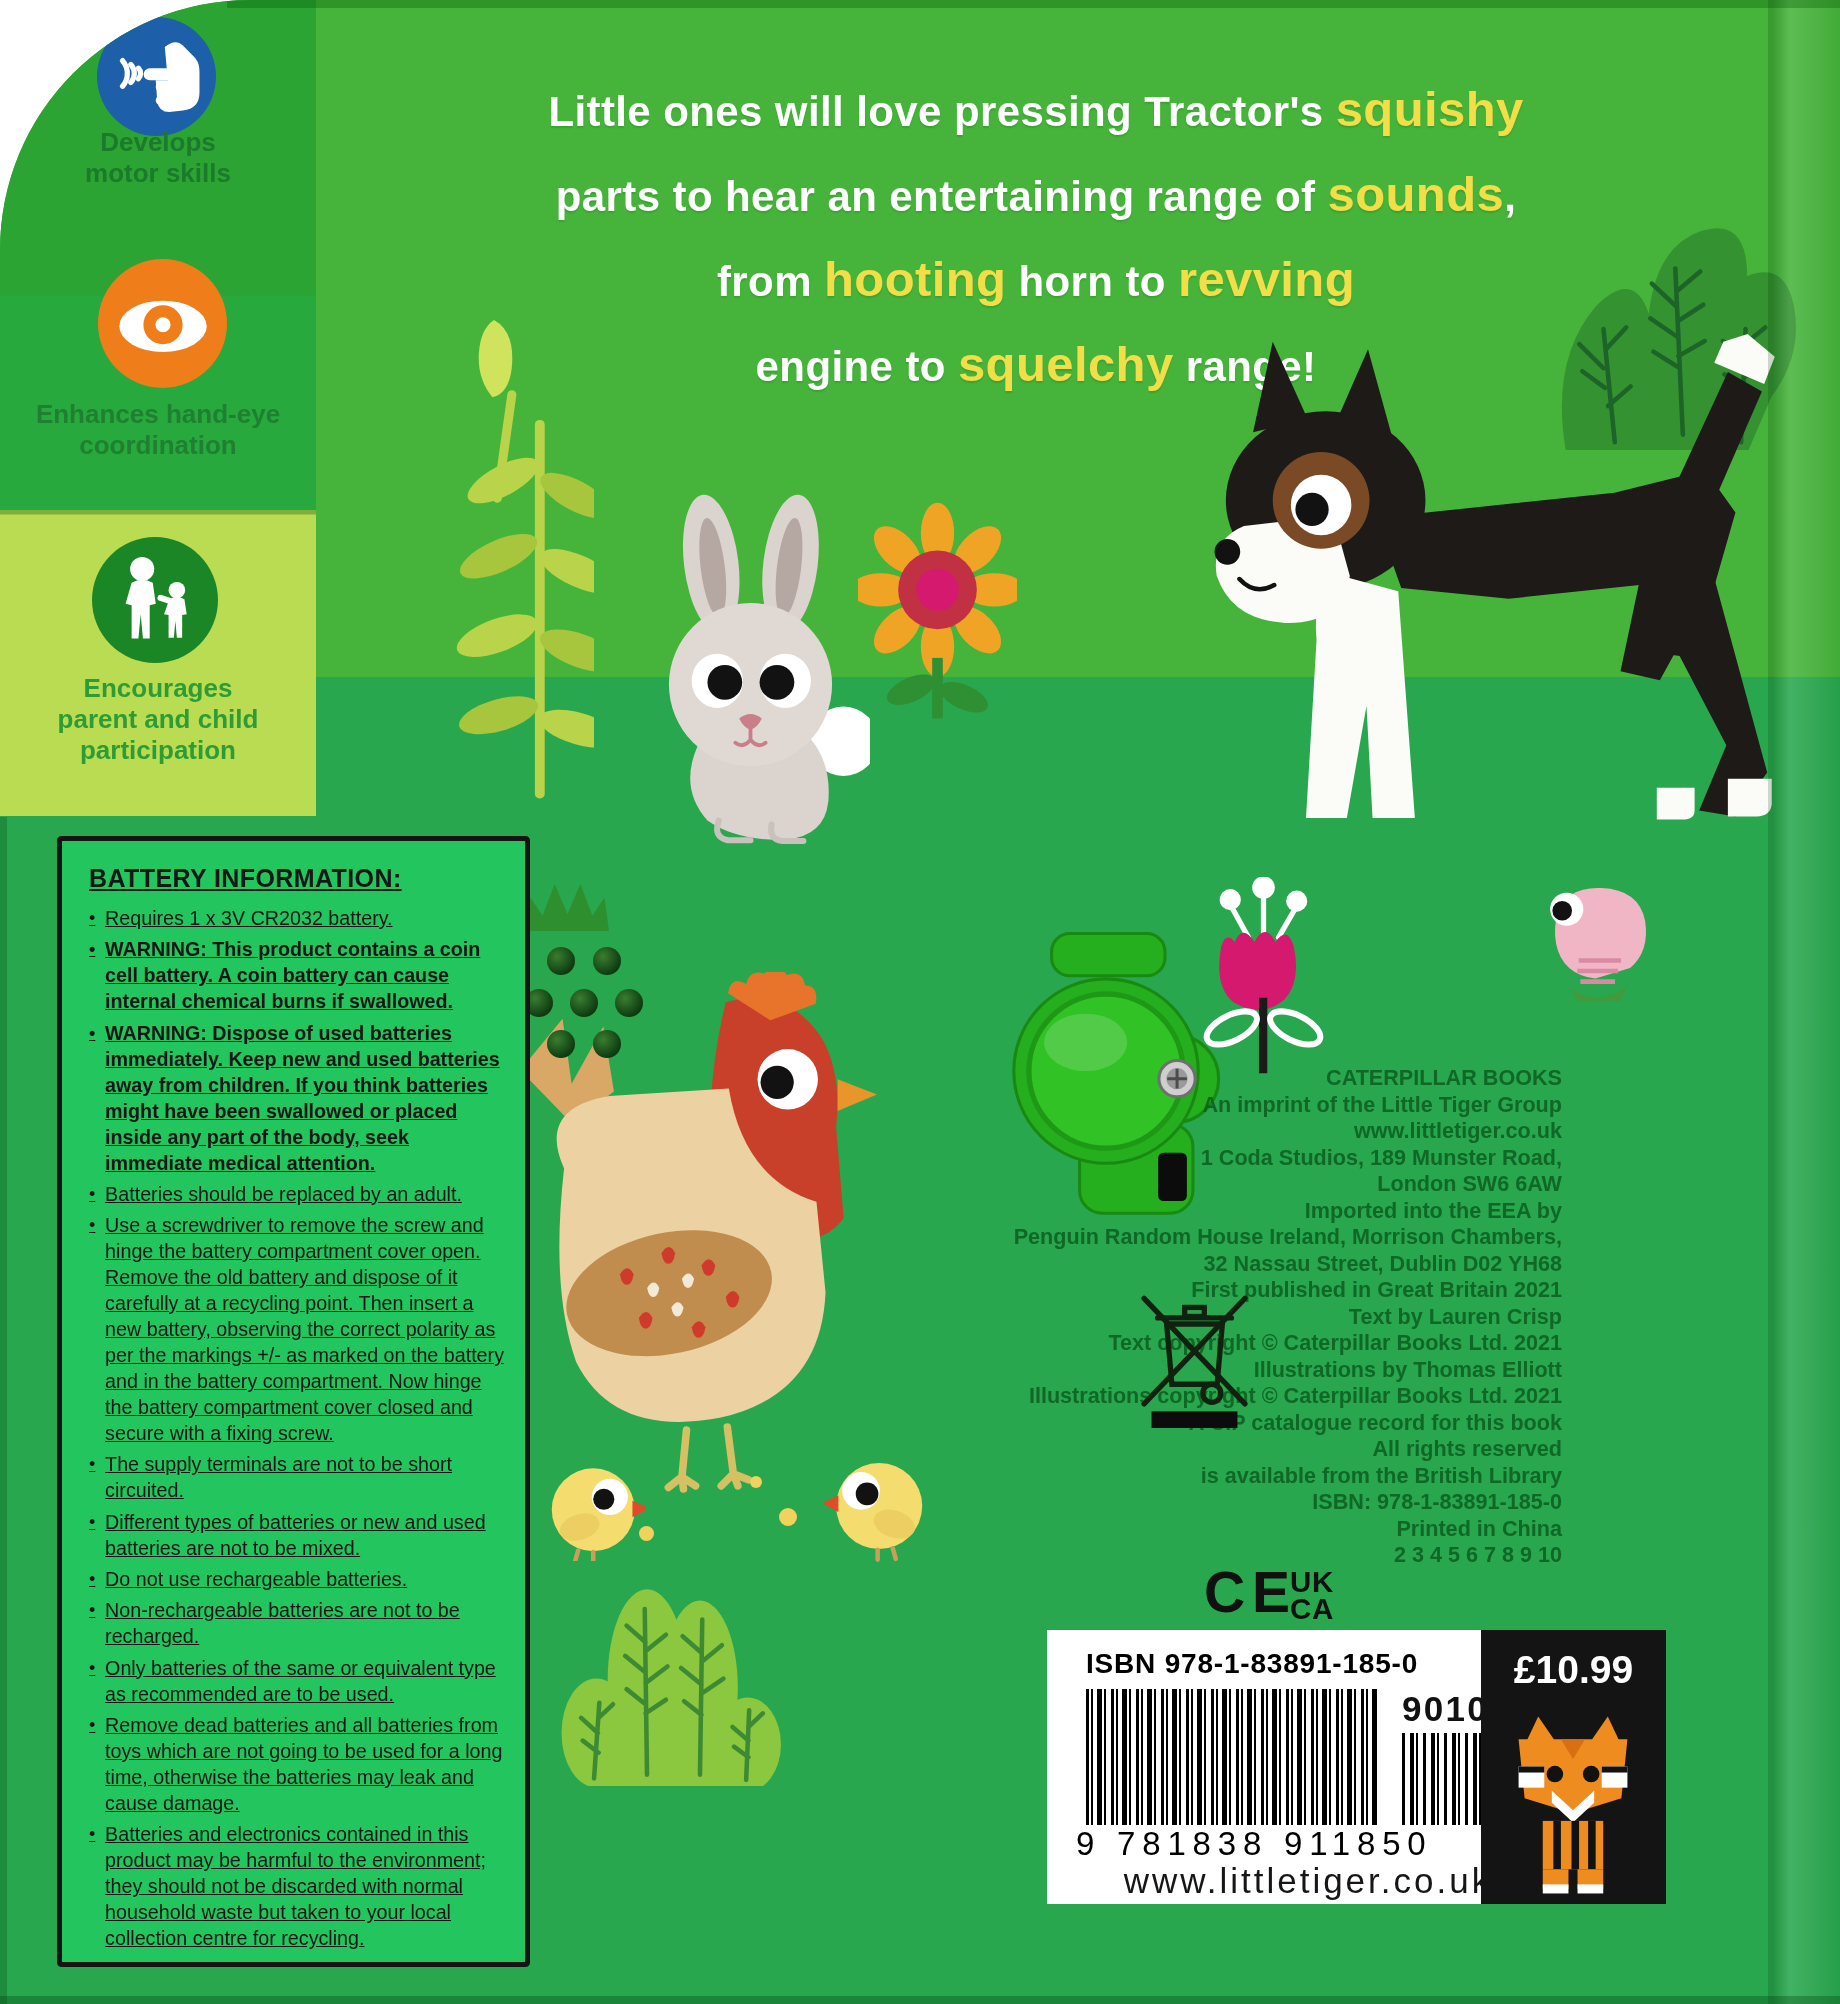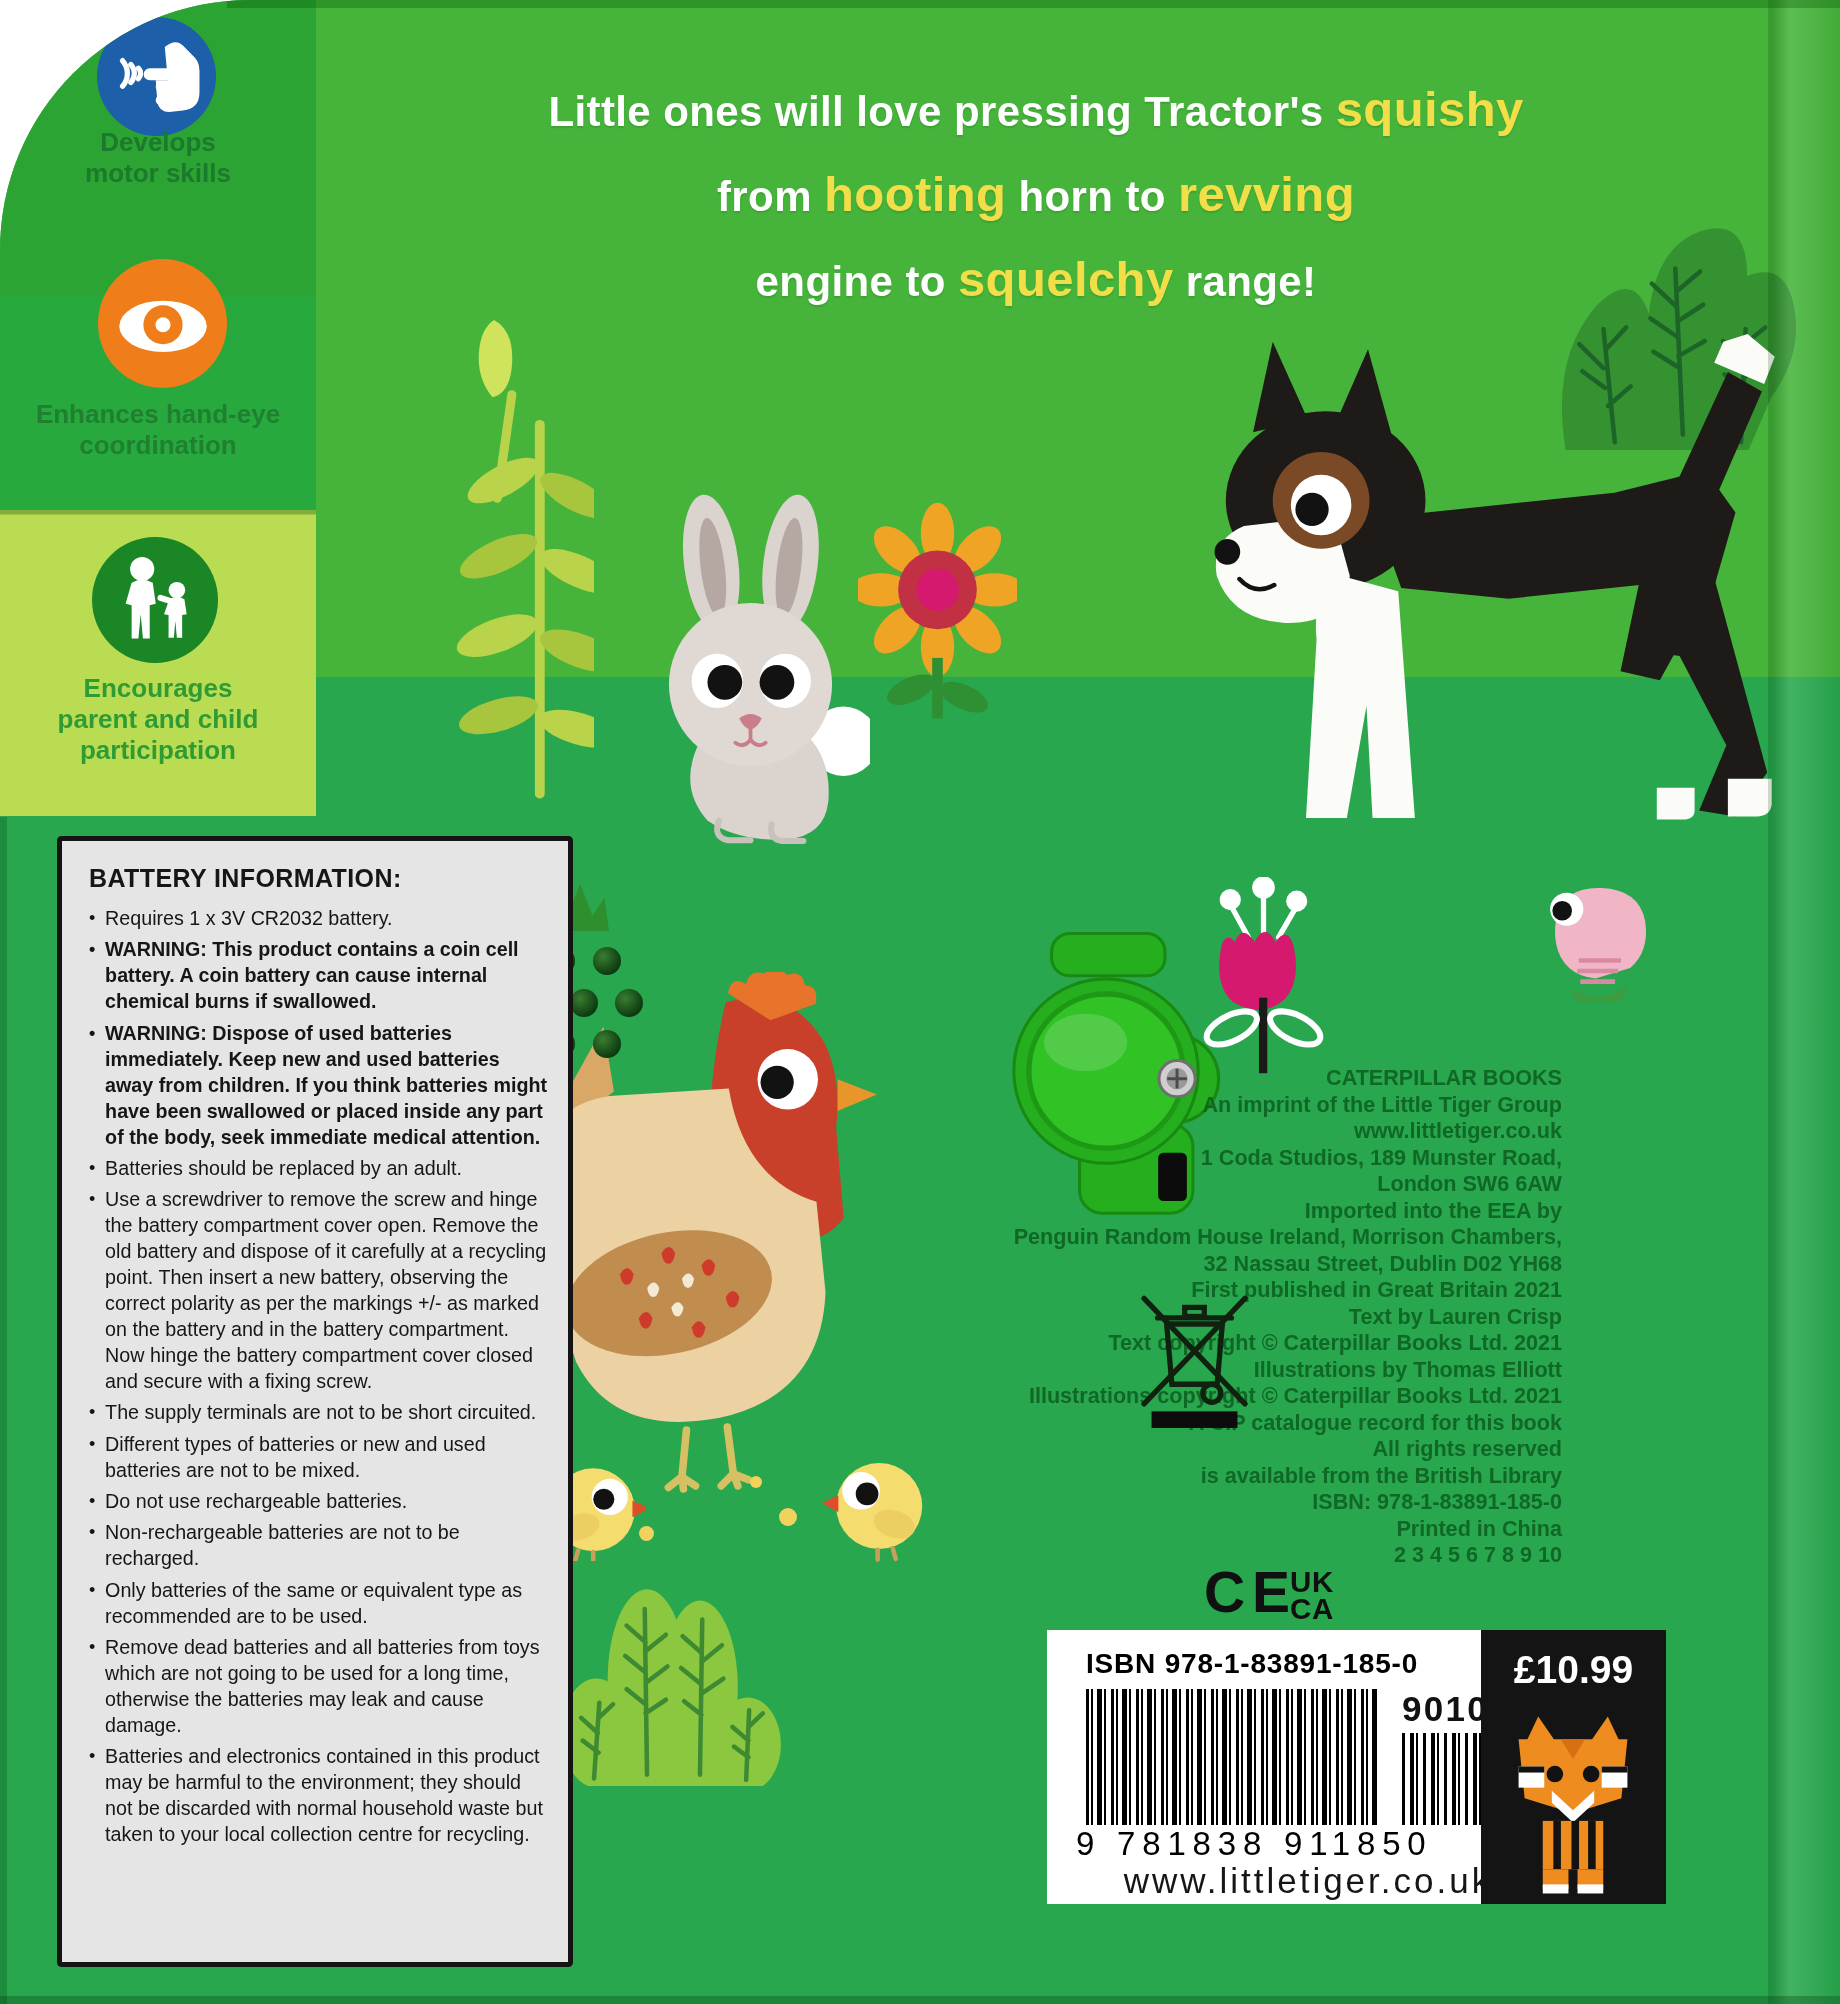--- a/index.html
+++ b/index.html
@@ -30,23 +30,23 @@
   #badge2-label{left:0;top:399px;color:#1e8030;}
   #badge3-label{left:0;top:673px;color:#2f9b35;}
 
   
   #tagline{left:465px;top:65px;width:1142px;text-align:center;margin-top:16px;}
   .tag-line{font-size:42px;font-weight:700;color:#ffffff;margin-bottom:29px;
             text-shadow:0 1.5px 1.5px rgba(0,60,0,.15);letter-spacing:0.4px;}
   .tag-line .hl{color:#f2de49;font-weight:800;font-size:49px;}
 
   
-  #battery-panel{left:57px;top:836px;width:516px;height:1131px;background:#e5e5e5;
+  #battery-panel{left:57px;top:836px;width:473px;height:1131px;background:#22c55e;
                  border:5.3px solid #141414;border-radius:4.5px;box-sizing:border-box;
-                 padding:23px 19.7px 12px 27px;overflow:hidden;color:#161616;}
+                 padding:23px 19.7px 12px 27px;overflow:hidden;color:#161616;text-decoration:underline;}
   #battery-title{font-size:25px;font-weight:800;letter-spacing:0.4px;margin-bottom:12px;}
   #battery-list{list-style:none;margin:0;padding:0;}
   #battery-list li{display:flex;gap:9.8px;font-size:19.7px;line-height:26px;margin-bottom:5.3px;}
   #battery-list li .dot{flex:0 0 auto;font-size:18px;line-height:26px;}
   #battery-list li.bold{font-weight:800;}
 
   
   #publisher{right:278px;top:1065px;width:575px;text-align:right;
              font-size:21.6px;line-height:26.5px;color:rgba(13,96,33,.88);font-weight:600;}
 
@@ -136,20 +136,21 @@
     </span>
   </div>
   <div id="badge3-label" class="abs badge-label">
     <div>Encourages</div>
     <div>parent and child</div>
     <div>participation</div>
   </div>
 
   <div id="tagline" class="abs">
       <div class="tag-line"><span>Little ones will love pressing Tractor's </span><span class="hl">squishy</span></div>
+      <div class="tag-line"><span>parts to hear an entertaining range of </span><span class="hl">sounds</span><span>,</span></div>
       <div class="tag-line"><span>from </span><span class="hl">hooting</span><span> horn to </span><span class="hl">revving</span></div>
       <div class="tag-line"><span>engine to </span><span class="hl">squelchy</span><span> range!</span></div>
     </div>
 
   <div class="abs" style="left:450px;top:314px;">
     <svg width="144" height="492" viewBox="0 0 190 650">
       <g fill="#b9d44a">
         <path d="M58,8 q26,14 24,56 q-2,40 -26,46 q-20,-24 -18,-58 q2,-32 20,-44z" fill="#cfe35c"></path>
         <rect x="66" y="100" width="12" height="150" rx="6" transform="rotate(8 72 175)"></rect>
         <rect x="112" y="140" width="13" height="500" rx="6"></rect>

